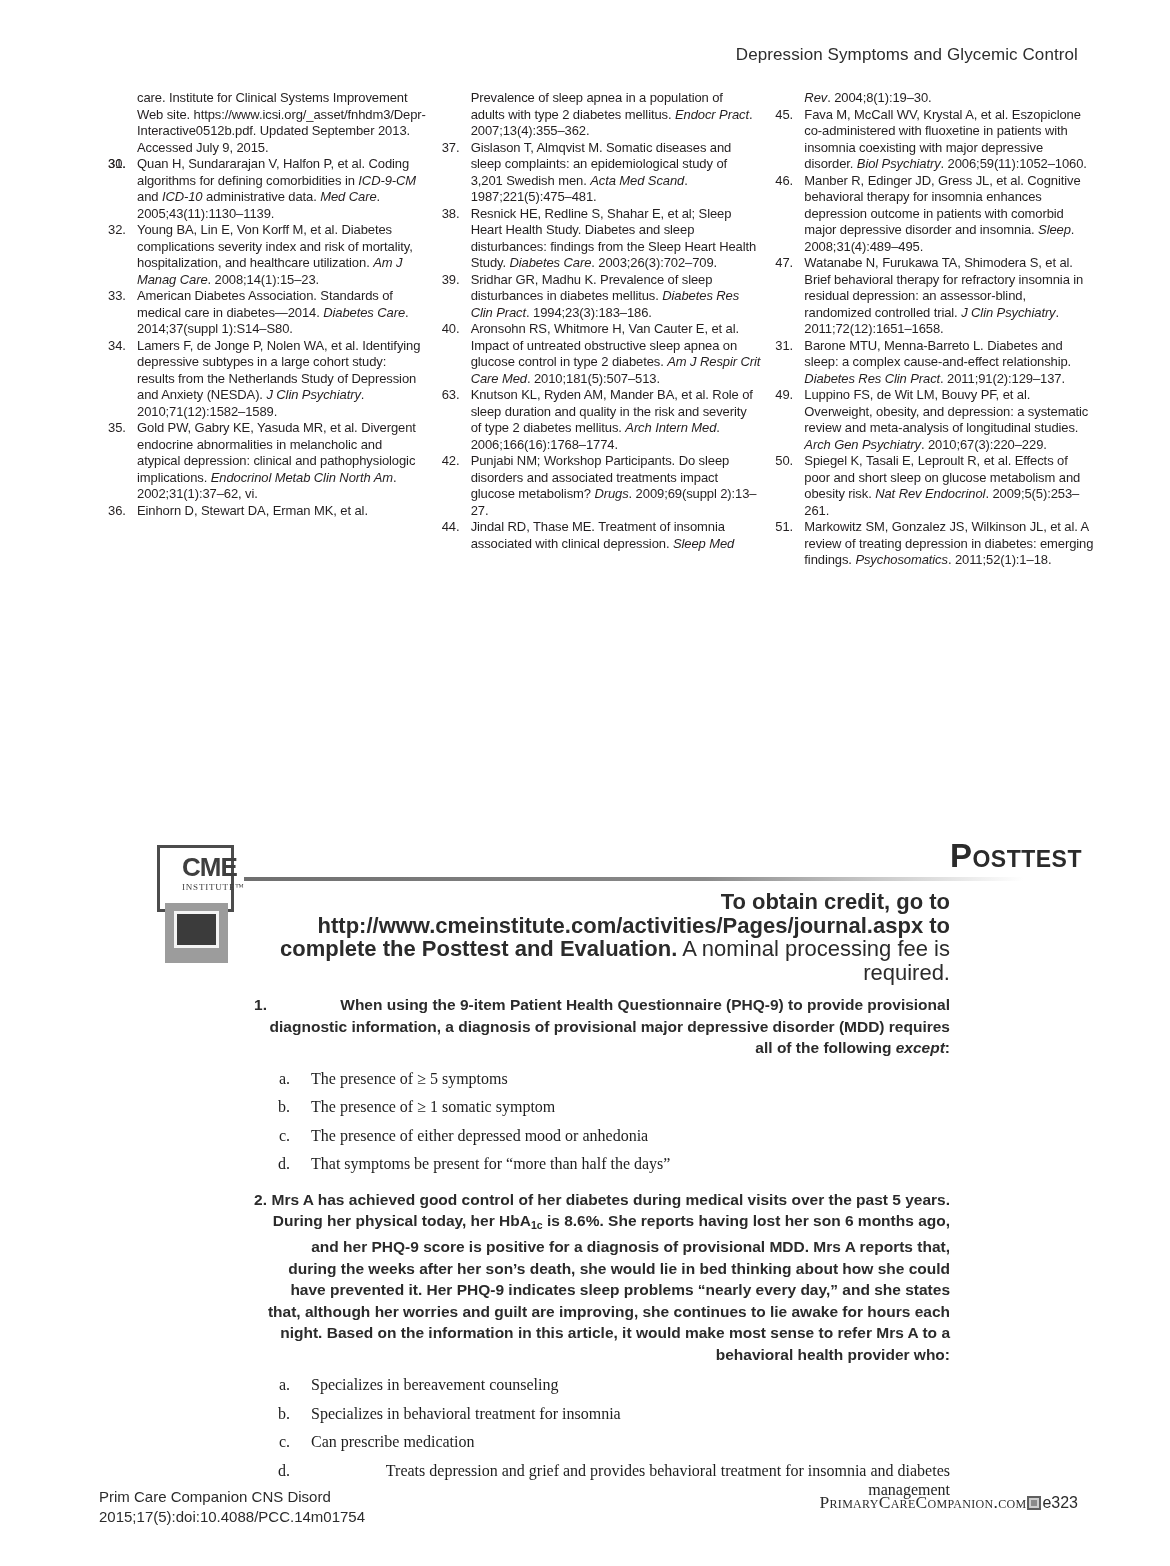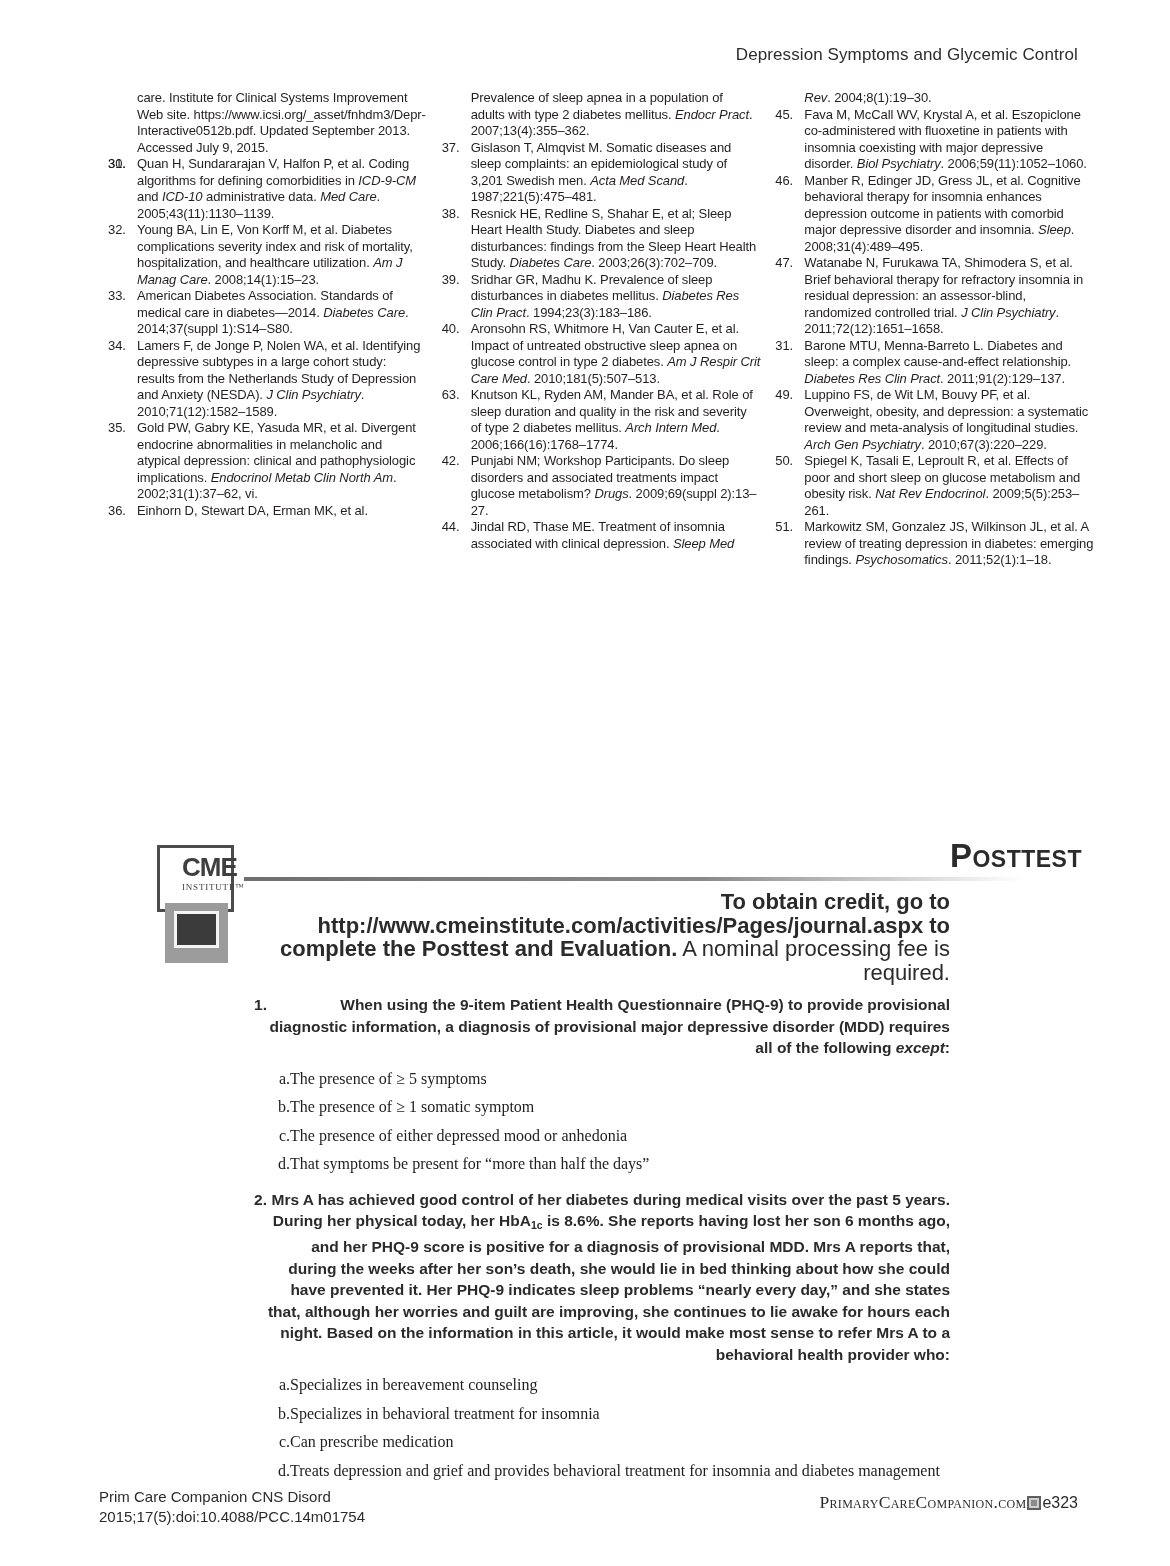--- a/index.html
+++ b/index.html
@@ -73,21 +73,21 @@
   .q-num { width:23px; flex:none; }
   .q-stem { min-width:0; }
   .q-stem i { font-style:italic; }
   .q-stem sub { font-size:68%; vertical-align:-0.25em; }
   .q-options { margin:10px 0 15px 29px; }
   .q-option {
     display:flex; margin-bottom:9px;
     font-family:"Liberation Serif", serif; font-size:16px; line-height:19.5px; color:#1e1e1e;
   }
   .opt-letter { width:17px; flex:none; }
-  .opt-text { min-width:0; }
+  .opt-text { min-width:0;margin-left:21px; }
 
   
   .footer-left {
     position:absolute; left:99px; top:1487px;
     font-size:15px; line-height:19.5px; color:#2b2b2b;
   }
   .footer-right {
     position:absolute; right:92px; top:1492px;
     display:flex; align-items:center; gap:1px;
   }

